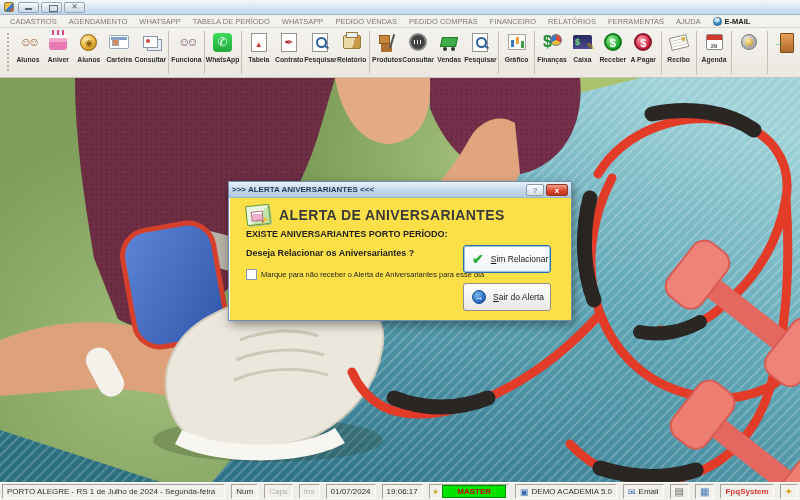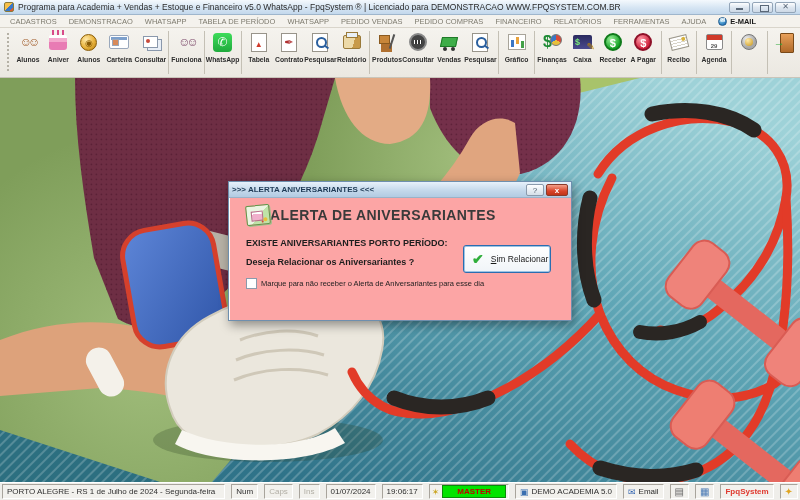--- a/index.html
+++ b/index.html
@@ -95,29 +95,29 @@
   .i-door { width:20px; height:19px; position:relative; }
   .i-door::before { content:""; position:absolute; right:1px; top:0; width:12px; height:18px; background:linear-gradient(#e8a05a,#b06a2a); border:1px solid #7a4a18; border-radius:1px; }
   .i-door::after { content:"→"; position:absolute; left:-1px; top:3px; font-size:11px; font-weight:bold; color:#2faa3a; }
 
   
   .photo { position:absolute; top:78px; left:0; width:800px; height:404px; overflow:hidden; }
   .photo svg { display:block; }
 
   
   .dialog { position:absolute; left:228px; top:181px; width:344px; height:140px;
-    background:#fca5a5; border:1px solid #6e8fae; box-shadow:1px 2px 0 #fff inset, 2px 4px 10px rgba(0,0,0,.4); z-index:10; }
+    background:#fde047; border:1px solid #6e8fae; box-shadow:1px 2px 0 #fff inset, 2px 4px 10px rgba(0,0,0,.4); z-index:10; }
   .dlg-titlebar { height:16px; display:flex; align-items:center; padding:0 3px;
     background:linear-gradient(#e7f1fb,#c2d7ea 60%,#b2cbe2); border-bottom:1px solid #9ab2c8; }
   .dlg-title { flex:1; font-size:8px; font-weight:bold; color:#1e3a55; white-space:nowrap; }
   .dlg-btn-sm { width:18px; height:12px; border-radius:2px; font-size:8px; line-height:11px; text-align:center;
     border:1px solid #8a9aac; background:linear-gradient(#fdfeff,#d5dfe9); color:#4a5a6a; }
   .dlg-btn-close { width:22px; border:1px solid #8a3a2a; background:linear-gradient(#f4a08a,#d8442a 60%,#c03418); color:#fff; font-weight:bold; margin-left:2px; }
   .dlg-body { position:relative; padding:7px 0 0 17px; }
-  .dlg-head { display:flex; align-items:center; margin-bottom:9px; }
+  .dlg-head { display:flex; align-items:center; gap:9px; margin-bottom:0; }
   .bday-ico { width:24px; height:20px; background:linear-gradient(135deg,#eaf6e2 0 55%,#bfe3a8 55%); border:1px solid #5a9a4a;
     border-radius:2px; transform:rotate(-6deg); position:relative; box-shadow:1px 1px 0 #9ac08a; }
   .bday-ico::before { content:""; position:absolute; left:4px; top:5px; width:10px; height:8px;
     background:linear-gradient(#fff 0 2px,#f0b0cc 2px); border:1px solid #b86a8a; }
   .bday-ico::after { content:""; position:absolute; right:2px; bottom:2px; width:4px; height:4px; border-radius:50%;
     background:#e8c03a; box-shadow:-3px 2px 0 -1px #d04a3a; }
   .dlg-heading { font-size:14px; font-weight:bold; color:#3a3a3a; letter-spacing:.4px; white-space:nowrap; }
   .dlg-line { font-size:9px; font-weight:bold; color:#1e1e1e; line-height:19px; white-space:nowrap; }
   .dlg-check { display:flex; align-items:center; gap:4px; margin-top:6px; }
   .checkbox { width:11px; height:11px; background:#fff; border:1px solid #8a9aac; flex:0 0 auto; }
@@ -149,31 +149,30 @@
   .mail-ico::before { content:"✉"; font-size:9px; color:#2a5fae; }
   .print-ico::before { content:"▤"; font-size:10px; color:#6a6a6a; }
   .net-ico::before { content:"▦"; font-size:10px; color:#4a7ab5; }
   .logo-ico::before { content:"✦"; font-size:10px; color:#e0a520; }
 </style>
 </head>
 <body>
 
 <div class="titlebar">
   <span class="app-ico"></span>
-  <span class="ttl">Programa para Academia + Vendas + Estoque e Financeiro v5.0 WhatsApp - FpqSystem ® | Licenciado para  DEMONSTRACAO WWW.FPQSYSTEM.COM.BR</span>
   <span class="winbtns">
     <span class="winbtn wmin"></span>
     <span class="winbtn wrest"></span>
     <span class="winbtn wclose"></span>
   </span>
 </div>
 
 <div class="menubar">
   <span class="menu-item">CADASTROS</span>
-  <span class="menu-item">DEMONSTRACAO</span>
+  <span class="menu-item">AGENDAMENTO</span>
   <span class="menu-item">WHATSAPP</span>
   <span class="menu-item">TABELA DE PERÍODO</span>
   <span class="menu-item">WHATSAPP</span>
   <span class="menu-item">PEDIDO VENDAS</span>
   <span class="menu-item">PEDIDO COMPRAS</span>
   <span class="menu-item">FINANCEIRO</span>
   <span class="menu-item">RELATÓRIOS</span>
   <span class="menu-item">FERRAMENTAS</span>
   <span class="menu-item">AJUDA</span>
   <span class="menu-item email">
@@ -433,20 +432,24 @@
     <div class="dlg-line">Deseja Relacionar os Aniversariantes ?</div>
     <div class="dlg-check">
       <span class="checkbox"></span>
       <span class="lbl">Marque para não receber o Alerta de Aniversariantes para esse dia</span>
     </div>
     <div class="dlg-actions">
       <div class="dlg-btn primary">
         <span class="chk-ico"></span>
         <span class="lbl">Sim Relacionar</span>
       </div>
+      <div class="dlg-btn">
+        <span class="go-ico"></span>
+        <span class="lbl">Sair do Alerta</span>
+      </div>
     </div>
   </div>
 </div>
 
 <div class="statusbar">
   <div class="sb-cell sb-left">
       <span>PORTO ALEGRE - RS  1 de Julho de 2024 - Segunda-feira</span>
     </div>
   <div class="sb-cell">
       <span>Num</span>

